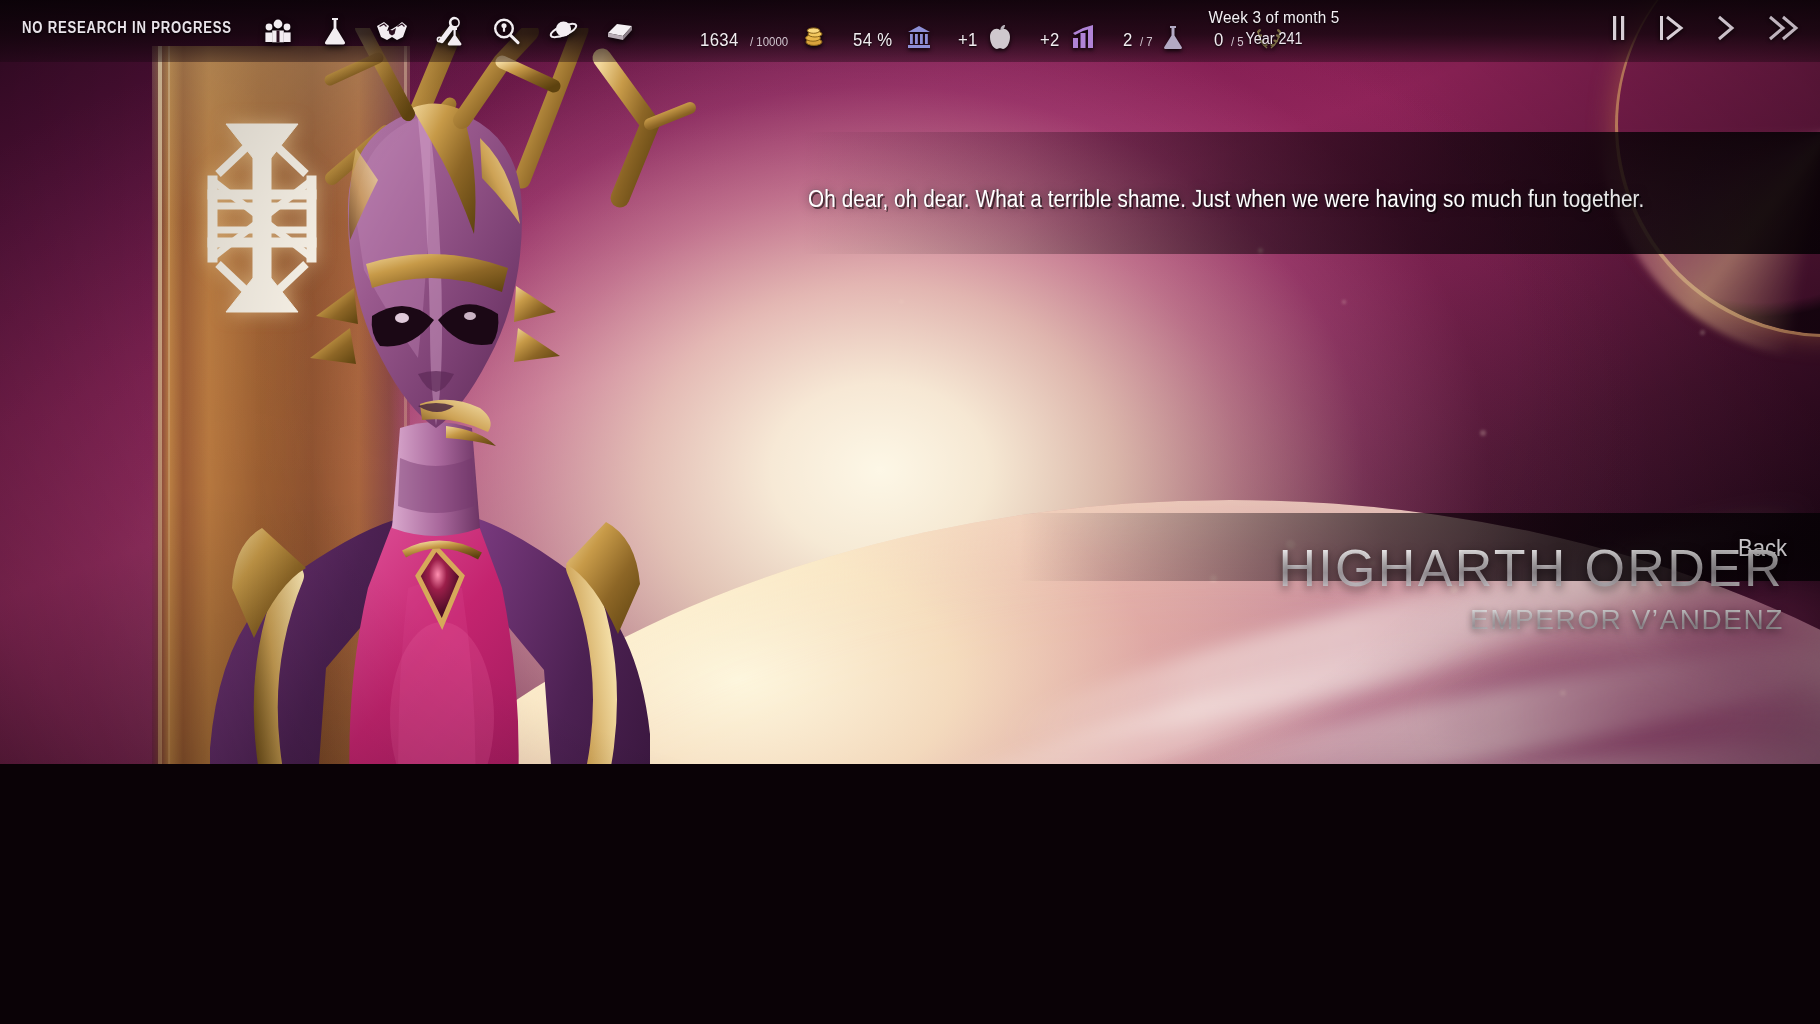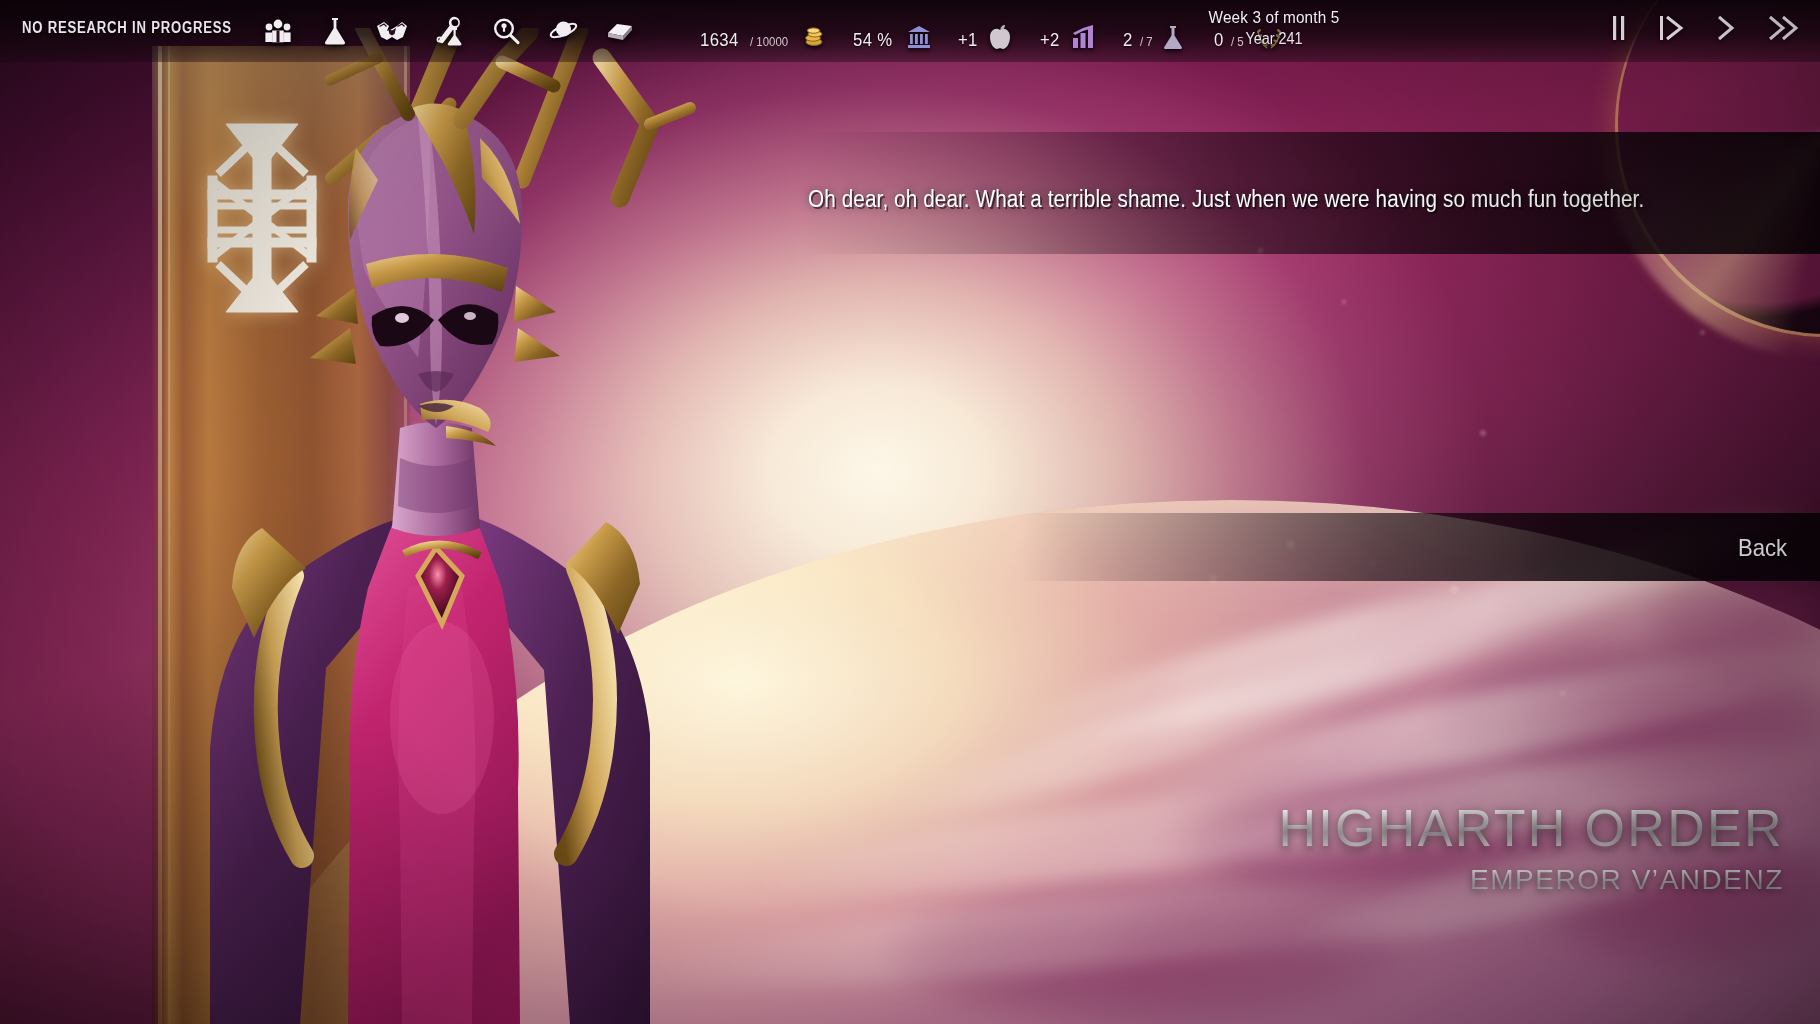--- a/index.html
+++ b/index.html
@@ -2,21 +2,21 @@
 <html><head>
 <meta charset="utf-8">
 <style>
   * { margin:0; padding:0; box-sizing:border-box; }
   html,body{
     width:1820px; height:1024px; overflow:hidden;
     background:#0a0206;
     font-family:"Liberation Sans", sans-serif;
   }
   #screen{
-    position:relative; width:1820px; height:1024px; overflow:hidden;
+    position:relative; width:1820px; height:764px; overflow:hidden;
     background:#6d28d9;
   }
 
   
   .bg-space{
     position:absolute; inset:0;
     background:
       radial-gradient(ellipse 780px 620px at 880px 470px,
          rgba(255,249,218,0.98) 0%,
          rgba(255,243,200,0.92) 14%,

